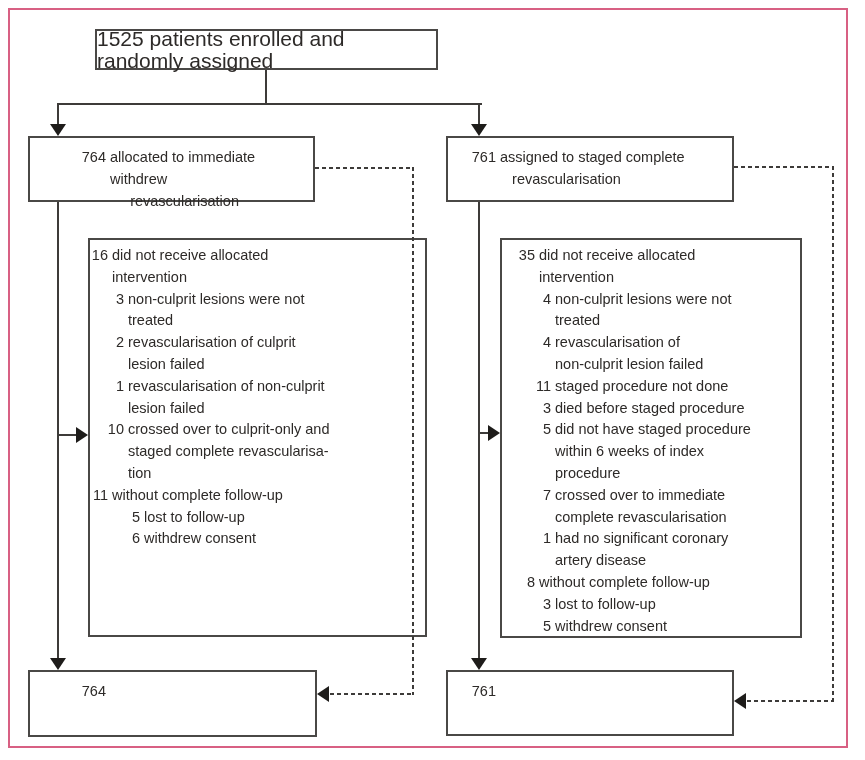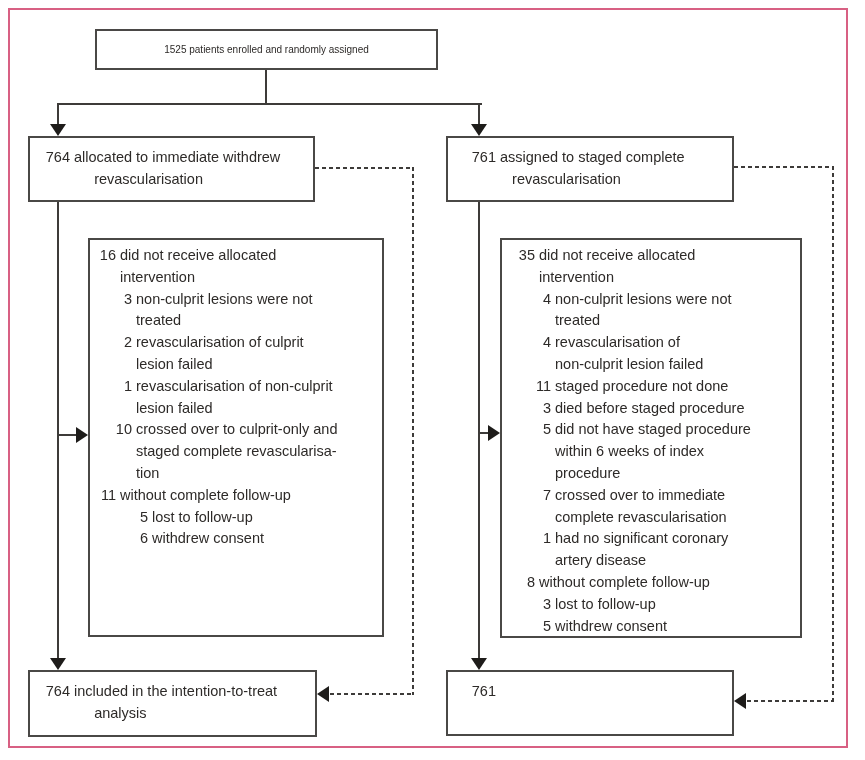--- a/index.html
+++ b/index.html
@@ -6,22 +6,22 @@
     --frame:#d86083; --boxline:#4a4846; --ink:#2d2a28; --line:#3d3b39; --arrow:#1e1c1a;
   }
   html,body{margin:0;padding:0;background:#fff;}
   .canvas{
     position:relative;width:865px;height:760px;background:#fff;overflow:hidden;
     font-family:"Liberation Sans","DejaVu Sans",sans-serif;color:var(--ink);
     font-size:14.5px;line-height:21.8px;
   }
   .frame{position:absolute;left:8px;top:8px;width:836px;height:736px;border:2px solid var(--frame);}
   .box{position:absolute;background:#fff;border:2px solid var(--boxline);box-sizing:border-box;}
-  .center{display:flex;align-items:center;justify-content:center;font-size:10px;}
-  .pair{display:flex;align-items:flex-start;}
+  .center{display:flex;align-items:center;justify-content:center;font-size:21px;}
+  .pair{display:flex;align-items:flex-start;padding-left:36px;}
   .bignum{flex:0 0 40px;text-align:right;margin-right:4px;}
   .btxt{flex:1;white-space:pre-wrap;}
   .list{padding-top:5px;padding-right:2px;}
   .item{display:flex;align-items:flex-start;}
   .item .num{flex:0 0 17px;text-align:right;margin-right:4px;}
   .item .txt{flex:1;white-space:pre-wrap;}
   .lvl0{margin-left:0;}
   .lvl1{margin-left:16px;}
   .lvl2{margin-left:32px;}
   .sline{position:absolute;background:var(--line);}
@@ -47,21 +47,21 @@
     <span class="btxt">allocated to immediate withdrew
      revascularisation</span>
   </div>
 
   <div class="box pair" style="left:446px;top:136px;width:288px;height:66px;padding-top:9px;padding-left:8px">
     <span class="bignum">761</span>
     <span class="btxt">assigned to staged complete
    revascularisation</span>
   </div>
 
-  <div class="box list" style="left:88px;top:238px;width:296px;height:399px;padding-left:9px">
+  <div class="box list" style="left:88px;top:238px;width:339px;height:399px;padding-left:1px">
   <div class="item lvl0">
         <span class="num">16</span>
         <span class="txt">did not receive allocated
 intervention</span>
       </div>
       <div class="item lvl1">
         <span class="num">3</span>
         <span class="txt">non-culprit lesions were not
 treated</span>
       </div>
@@ -144,22 +144,20 @@
         <span class="txt">lost to follow-up</span>
       </div>
       <div class="item lvl1">
         <span class="num">5</span>
         <span class="txt">withdrew consent</span>
       </div>
     </div>
 
   <div class="box pair" style="left:28px;top:670px;width:289px;height:67px;padding-top:9px">
     <span class="bignum">764</span>
-    <span class="btxt">included in the intention-to-treat
-     analysis</span>
   </div>
 
   <div class="box pair" style="left:446px;top:670px;width:288px;height:66px;padding-top:9px;padding-left:8px">
     <span class="bignum">761</span>
   </div>
 
   <div class="sline" style="left:265px;top:70px;width:2px;height:34px"></div>
   <div class="sline" style="left:57px;top:103px;width:425px;height:2px"></div>
   <div class="sline" style="left:57px;top:103px;width:2px;height:23px"></div>
   <div class="sline" style="left:478px;top:103px;width:2px;height:23px"></div>

